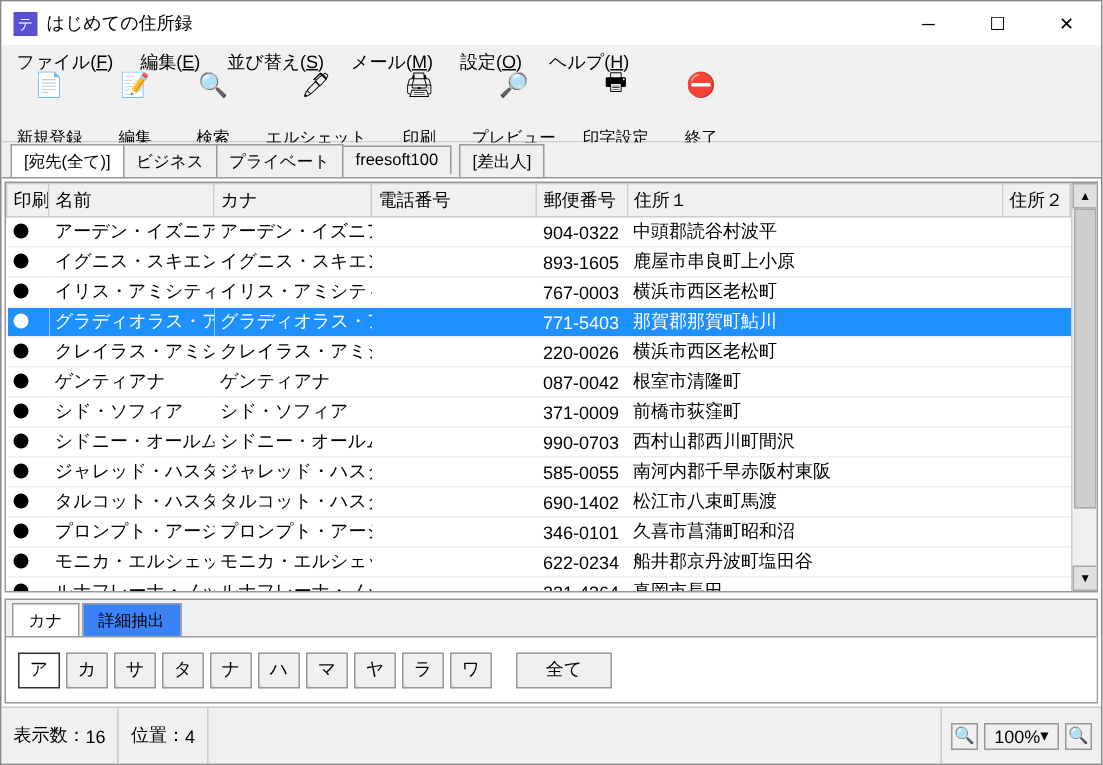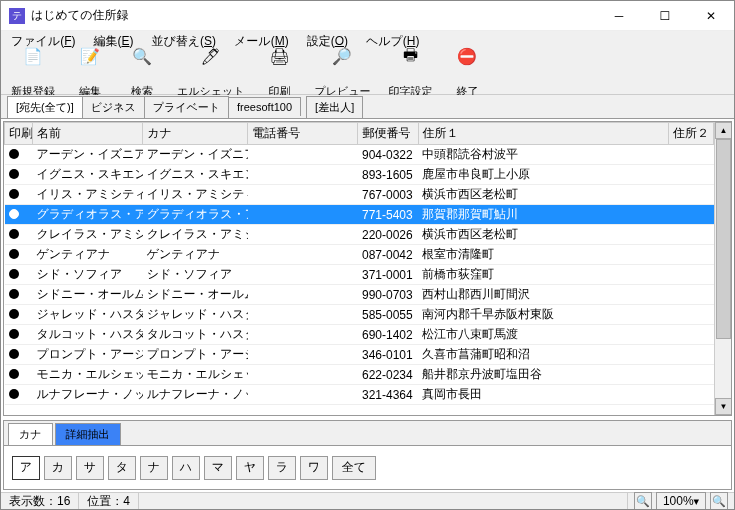--- a/index.html
+++ b/index.html
@@ -37,23 +37,23 @@
 .sb-btn { width: 17px; height: 17px; background: #e0e0e0; border: 1px solid #aaa; display: flex; align-items: center; justify-content: center; font-size: 8px; }
 .sb-thumb { position: absolute; top: 17px; width: 15px; left: 1px; height: 200px; background: #cdcdcd; border: 1px solid #aaa; }
 
 .bottompane { height: 70px; border: 1px solid #999; margin: 2px; background: #f0f0f0; display: flex; flex-direction: column; }
 .bottomtabs { display: flex; padding: 2px 4px 0 4px; }
 .btab { padding: 3px 10px; border: 1px solid #999; border-bottom: none; background: #3b82f6; margin-right: 2px; font-size: 11px; }
 .btab.active { background: #fff; }
 .kanarow { flex: 1; display: flex; align-items: center; padding: 4px 8px; gap: 4px; background: #fff; border-top: 1px solid #999; }
 .kbtn { width: 28px; height: 24px; border: 1px solid #999; background: #f0f0f0; display: flex; align-items: center; justify-content: center; }
 .kbtn.active { border: 1px solid #333; background: #fff; }
-.kbtn.all { width: 44px; }
-
-.statusbar { height: 17px; background: #f0f0f0; border-top: 1px solid #ccc; display: flex; align-items: center; font-size: 11px; }
+.kbtn.all { width: 64px; margin-left: 12px; }
+
+.statusbar { height: 38px; background: #f0f0f0; border-top: 1px solid #ccc; display: flex; align-items: center; font-size: 11px; }
 .scell { padding: 2px 8px; border-right: 1px solid #ccc; height: 100%; display: flex; align-items: center; }
 .sflex { flex: 1; }
 .zoomcell { display: flex; align-items: center; gap: 4px; padding: 0 6px; }
 .zbtn { width: 18px; height: 18px; border: 1px solid #999; background: #f0f0f0; display: flex; align-items: center; justify-content: center; font-size: 11px; }
 </style>
 </head>
 <body>
 
 <div class="titlebar">
   <div class="icon">テ</div>
@@ -194,21 +194,21 @@
             <td></td>
             <td>087-0042</td>
             <td>根室市清隆町</td>
             <td></td>
           </tr>
           <tr>
             <td><span class="circle"></span></td>
             <td>シド・ソフィア</td>
             <td>シド・ソフィア</td>
             <td></td>
-            <td>371-0001</td>
+            <td>371-0009</td>
             <td>前橋市荻窪町</td>
             <td></td>
           </tr>
           <tr>
             <td><span class="circle"></span></td>
             <td>シドニー・オールム</td>
             <td>シドニー・オールム</td>
             <td></td>
             <td>990-0703</td>
             <td>西村山郡西川町間沢</td>

